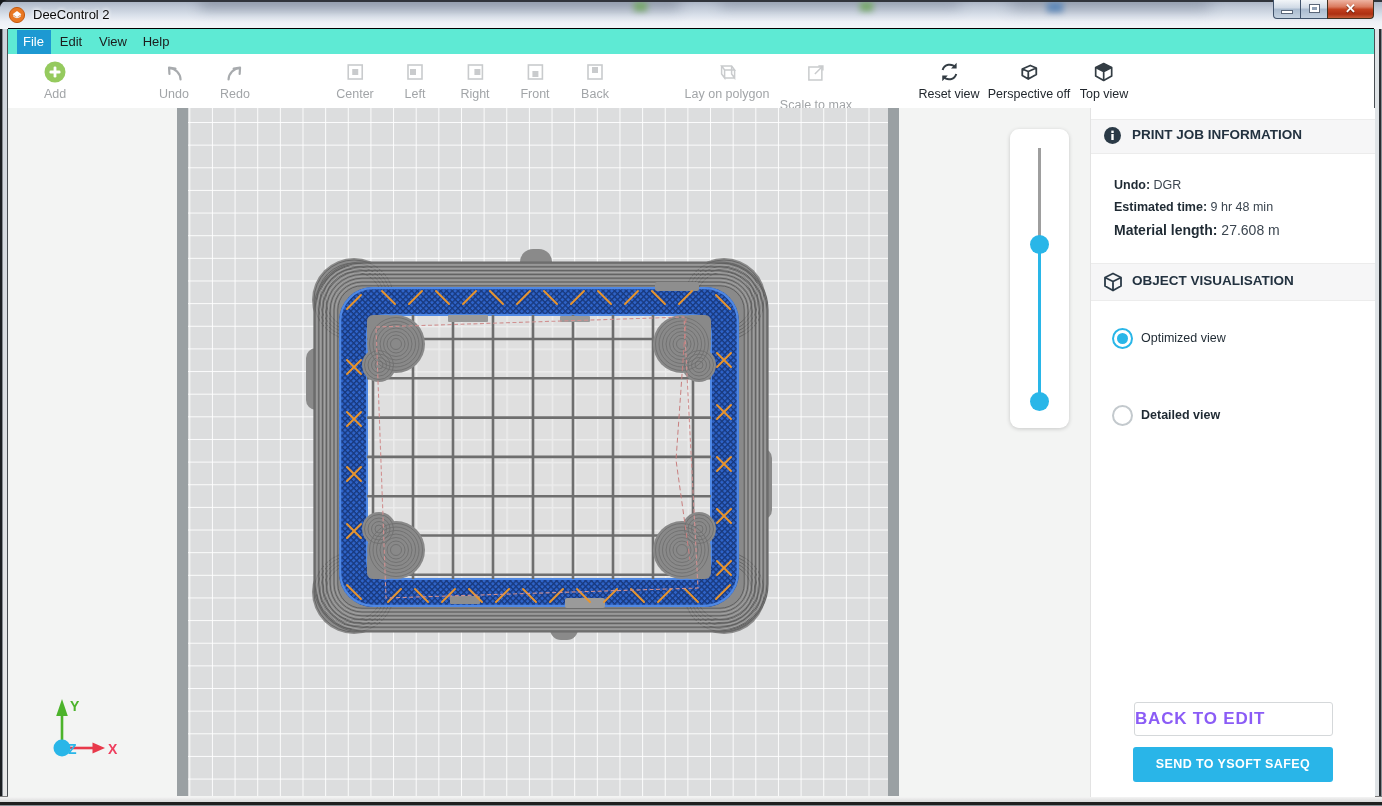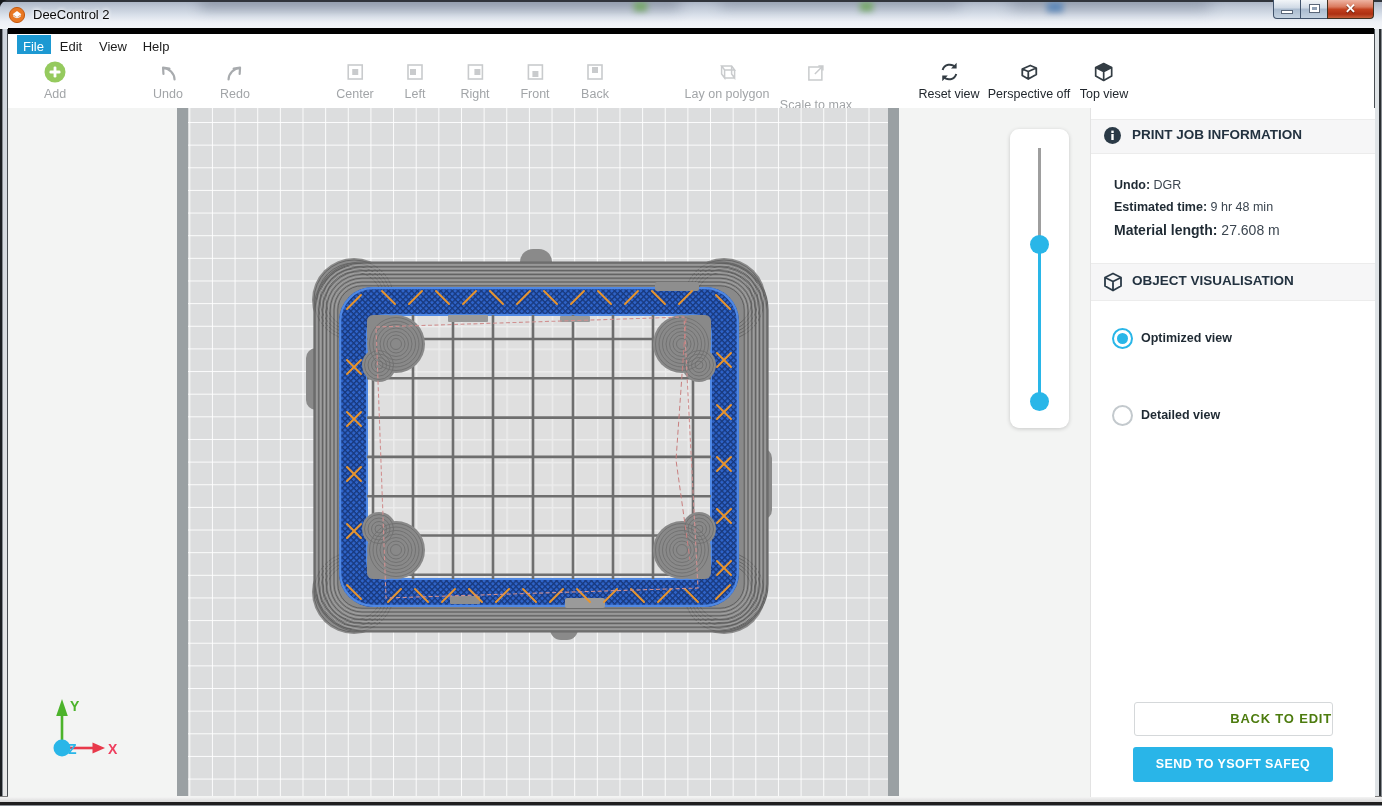--- a/index.html
+++ b/index.html
@@ -51,37 +51,37 @@
   <div style="position:absolute;left:54px;top:0;width:47px;height:19px;border:1px solid #41301f;border-top:none;border-radius:0 0 4px 0;box-sizing:border-box;background:linear-gradient(to bottom,#eeb4a2 0%,#da7a5e 38%,#c2411f 52%,#ae3012 78%,#c65f3a 100%)">
      <div style="position:absolute;left:0;top:0;width:45px;height:18px;text-align:center;line-height:18px;font-size:13px;font-weight:bold;color:#fff;text-shadow:0 1px 1px #5a1c0a">✕</div>
   </div>
 </div>
 
 <div style="position:absolute;left:8px;top:29px;width:1366px;height:768px;background:#fff;overflow:hidden">
 
   <div style="position:absolute;left:0;top:79px;width:1366px;height:689px;background:#f3f4f3"></div>
 </div>
 
-<div style="position:absolute;left:8px;top:28px;width:1366px;height:26px;background:#ffffff;border-top:6px solid #000000;box-sizing:border-box">
+<div style="position:absolute;left:8px;top:28px;width:1366px;height:26px;background:#5eead4;border-top:1px solid #000000;box-sizing:border-box">
   <div style="position:absolute;left:8.5px;top:1px;width:34px;height:24px;background:#1d99d2;color:#fff;font-size:13px;text-align:center;line-height:24px">File</div>
   <div style="position:absolute;left:46px;top:1px;width:34px;height:24px;color:#1c1c1c;font-size:13px;text-align:center;line-height:24px">Edit</div>
   <div style="position:absolute;left:85px;top:1px;width:40px;height:24px;color:#1c1c1c;font-size:13px;text-align:center;line-height:24px">View</div>
   <div style="position:absolute;left:128px;top:1px;width:40px;height:24px;color:#1c1c1c;font-size:13px;text-align:center;line-height:24px">Help</div>
 </div>
 
 <div style="position:absolute;left:8px;top:54px;width:1366px;height:54px;background:#fff">
     <div style="position:absolute;left:47px;top:4px;transform:translateX(-50%);text-align:center;white-space:nowrap">
       <svg width="28" height="28" viewBox="0 0 28 28" style="display:block;margin:0 auto">
         <circle cx="14" cy="14" r="10.5" fill="#95ca5e"></circle>
         <rect x="8.5" y="12.6" width="11" height="2.8" rx="1.2" fill="#fff"></rect>
         <rect x="12.6" y="8.5" width="2.8" height="11" rx="1.2" fill="#fff"></rect>
       </svg>
       <div style="font-size:12.5px;color:#a2a5a8;margin-top:1px">Add</div>
     </div>
-    <div style="position:absolute;left:160px;top:4px;transform:translateX(-50%);text-align:right;white-space:nowrap">
+    <div style="position:absolute;left:166px;top:4px;transform:translateX(-50%);text-align:right;white-space:nowrap">
       <svg width="28" height="28" viewBox="0 0 28 28" style="display:block;margin:0 auto">
         <path d="M20.5,21.5 A12,12 0 0 0 9,10 M9,9.7 L9.4,16 M9,9.7 L15.4,10.6" fill="none" stroke="#a8abae" stroke-width="2.2" stroke-linecap="round"></path>
       </svg>
       <div style="font-size:12.5px;color:#a2a5a8;margin-top:1px">Undo</div>
     </div>
     <div style="position:absolute;left:227px;top:4px;transform:translateX(-50%);text-align:center;white-space:nowrap">
       <svg width="28" height="28" viewBox="0 0 28 28" style="display:block;margin:0 auto">
         <path d="M7.5,21.5 A12,12 0 0 1 19,10 M19,9.7 L18.6,16 M19,9.7 L12.6,10.6" fill="none" stroke="#a8abae" stroke-width="2.2" stroke-linecap="round"></path>
       </svg>
       <div style="font-size:12.5px;color:#a2a5a8;margin-top:1px">Redo</div>
@@ -383,26 +383,26 @@
   <div style="position:absolute;left:0;top:11px;width:284px;height:33px;background:#f6f6f7;border-top:1px solid #ececec;border-bottom:1px solid #ececec"></div>
   <div style="position:absolute;left:41px;top:19px;font-size:13.5px;font-weight:bold;color:#233240;letter-spacing:0">PRINT JOB INFORMATION</div>
   <div style="position:absolute;left:23px;top:70px;font-size:12.5px;color:#3c4650"><b style="color:#1f2a33">Undo:</b> DGR</div>
   <div style="position:absolute;left:23px;top:92px;font-size:12.5px;color:#3c4650"><b style="color:#1f2a33">Estimated time:</b> 9 hr 48 min</div>
   <div style="position:absolute;left:23px;top:114px;font-size:14px;color:#3c4650"><b style="color:#1f2a33">Material length:</b> 27.608 m</div>
   <div style="position:absolute;left:0;top:155px;width:284px;height:36px;background:#f6f6f7;border-top:1px solid #ececec;border-bottom:1px solid #ececec"></div>
   <div style="position:absolute;left:41px;top:165px;font-size:13.5px;font-weight:bold;color:#233240;letter-spacing:0">OBJECT VISUALISATION</div>
 
   <div style="position:absolute;left:21px;top:220px;width:21px;height:21px;border-radius:50%;border:2.5px solid #29b6e8;background:#fff;box-sizing:border-box"></div>
   <div style="position:absolute;left:26px;top:225px;width:11px;height:11px;border-radius:50%;background:#29b6e8"></div>
-  <div style="position:absolute;left:50px;top:223px;font-size:12.5px;font-weight:bold;color:#1f2a33">Optimized view</div>
+  <div style="position:absolute;left:50px;top:223px;font-size:12.5px;font-weight:normal;color:#1f2a33">Optimized view</div>
 
   <div style="position:absolute;left:21px;top:297px;width:21px;height:21px;border-radius:50%;border:2px solid #c3c9cd;background:#fff;box-sizing:border-box"></div>
   <div style="position:absolute;left:50px;top:300px;font-size:12.5px;font-weight:bold;color:#1f2a33">Detailed view</div>
 
-  <div style="position:absolute;left:43px;top:594px;width:197px;height:32px;background:#fff;border:1px solid #d5d8da;border-radius:3px;text-align:right;line-height:32px;font-size:13px;font-weight:bold;color:#4d7c0f;letter-spacing:.8px">BACK TO EDIT</div>
+  <div style="position:absolute;left:43px;top:594px;width:197px;height:32px;background:#fff;border:1px solid #d5d8da;border-radius:3px;text-align:left;line-height:32px;font-size:17px;font-weight:bold;color:#8b5cf6;letter-spacing:.8px">BACK TO EDIT</div>
   <div style="position:absolute;left:42px;top:639px;width:200px;height:35px;background:#29b5e8;border-radius:3px;text-align:center;line-height:35px;font-size:12.5px;font-weight:bold;color:#fff;letter-spacing:.4px">SEND TO YSOFT SAFEQ</div>
 </div>
 <svg width="17" height="17" viewBox="0 0 17 17" style="position:absolute;left:1104px;top:127px">
     <circle cx="8.5" cy="8.5" r="8.5" fill="#2b3a47"></circle>
     <rect x="7.3" y="7" width="2.4" height="6" fill="#fff"></rect>
     <rect x="7.3" y="3.6" width="2.4" height="2.4" fill="#fff"></rect>
   </svg>
 <svg width="20" height="20" viewBox="0 0 20 20" style="position:absolute;left:1103px;top:272px">
     <path d="M10,1.5 L18,5.5 L18,14 L10,18.5 L2,14 L2,5.5 Z M2,5.5 L10,9.5 L18,5.5 M10,9.5 L10,18.5" fill="none" stroke="#2b3a47" stroke-width="1.8" stroke-linejoin="round"></path>
   </svg>

